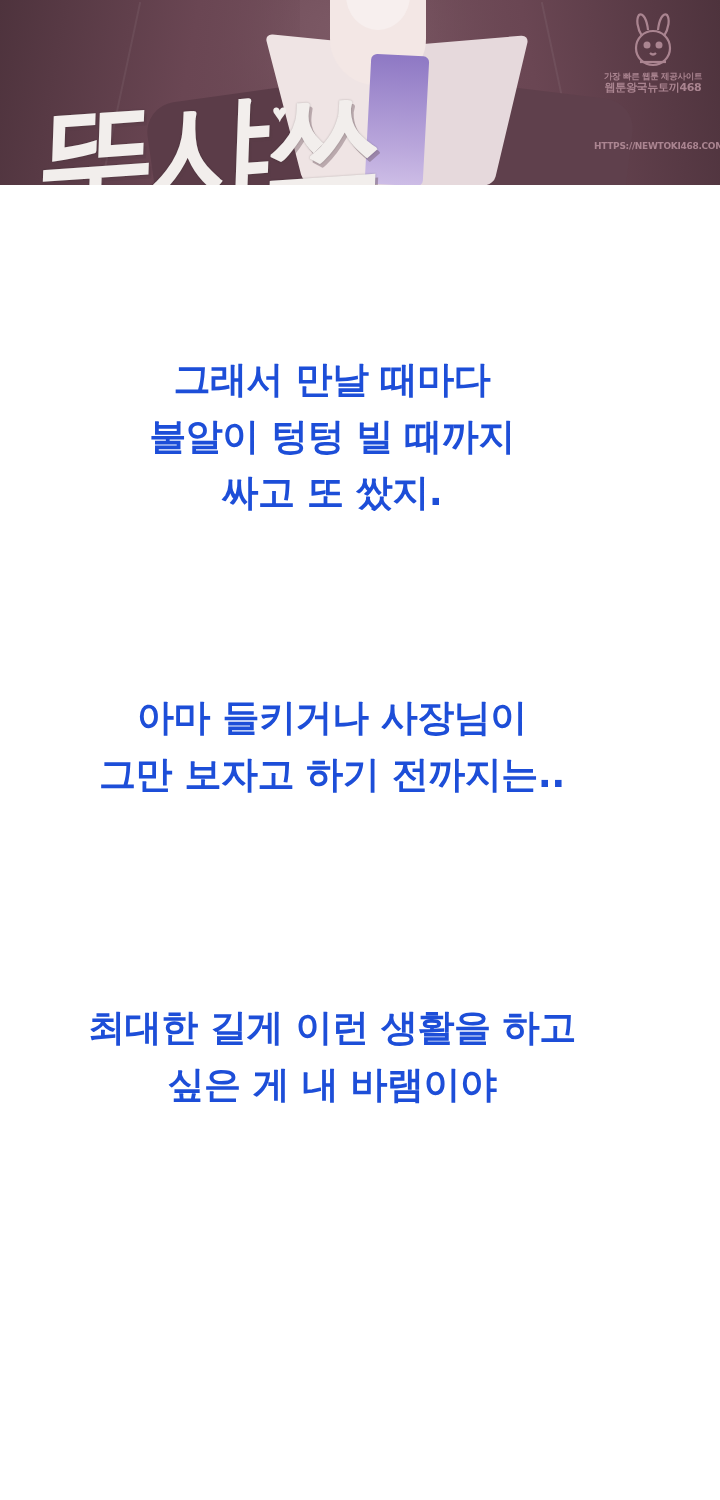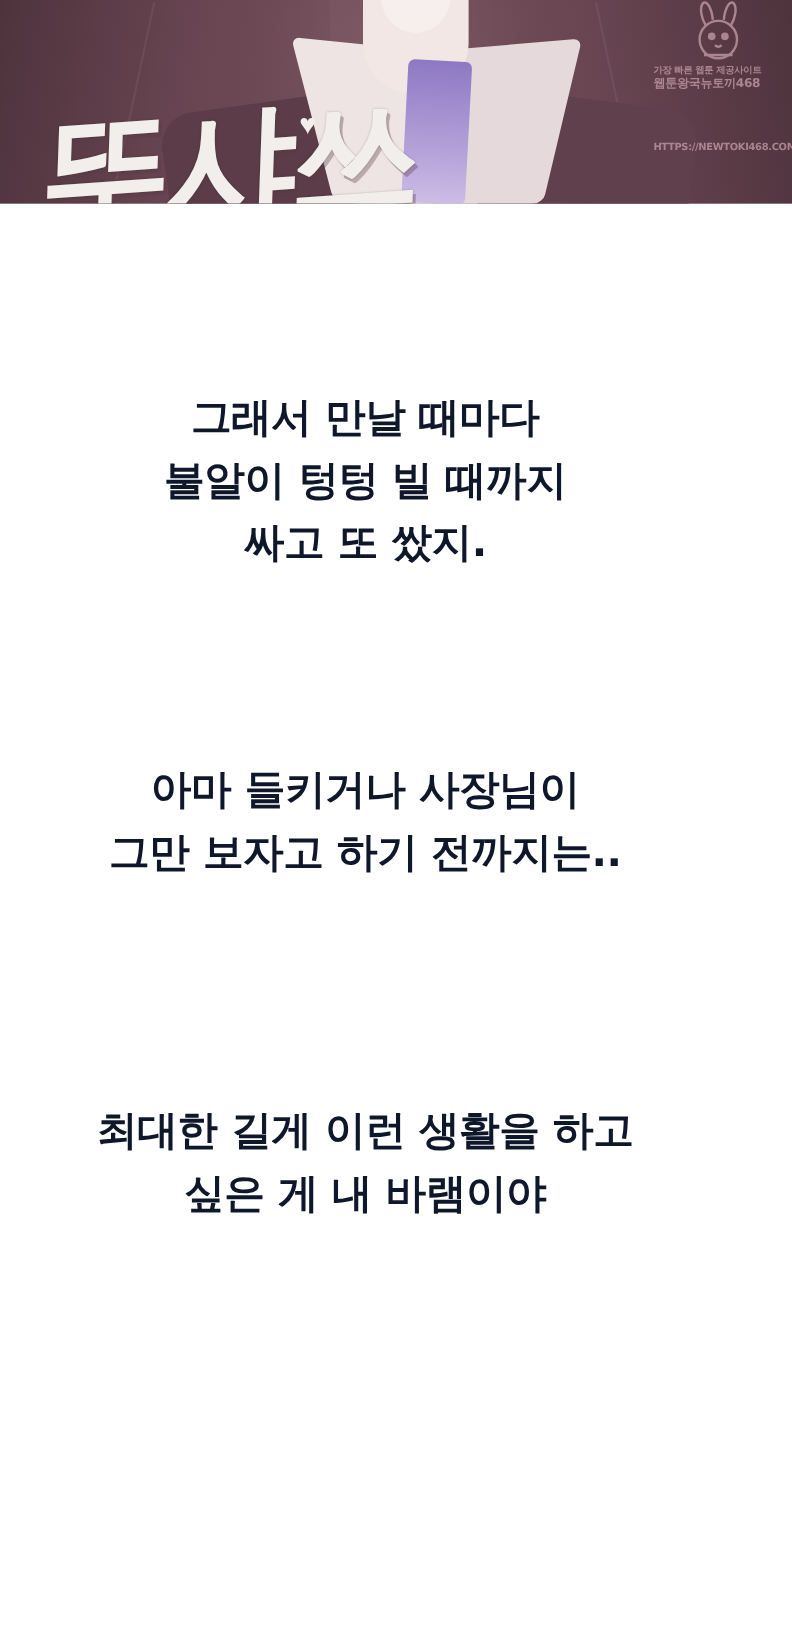--- a/index.html
+++ b/index.html
@@ -155,22 +155,23 @@
     height: 24px;
     color: #f2eeec;
     font-size: 26px;
     line-height: 1;
   }
 
   
   .watermark {
     position: absolute;
     right: 8px;
-    top: 0;
+    top: 12px;
     width: 118px;
+    text-align: center;
     color: #b48d99;
     opacity: 0.85;
     user-select: none;
   }
   .wm-logo {
     display: block;
     margin: 0 auto 2px auto;
     width: 54px;
     height: 58px;
   }
@@ -185,21 +186,21 @@
   .wm-1 { font-size: 8.5px; }
   .wm-2 { font-size: 11px; }
   .wm-3 { font-size: 9px; margin-top: 47px; }
 
   
   .dialogue {
     position: absolute;
     left: 0;
     width: 664px;
     text-align: center;
-    color: #0f172a;
+    color: #1d4ed8;
     font-family: "DejaVu Sans", sans-serif;
     font-weight: 700;
     font-size: 37px;
     line-height: 1.53;
     letter-spacing: -0.5px;
     white-space: pre-line;
   }
   #line-1 { top: 352px; }
   #line-2 { top: 690px; }
   #line-3 { top: 1000px; }

